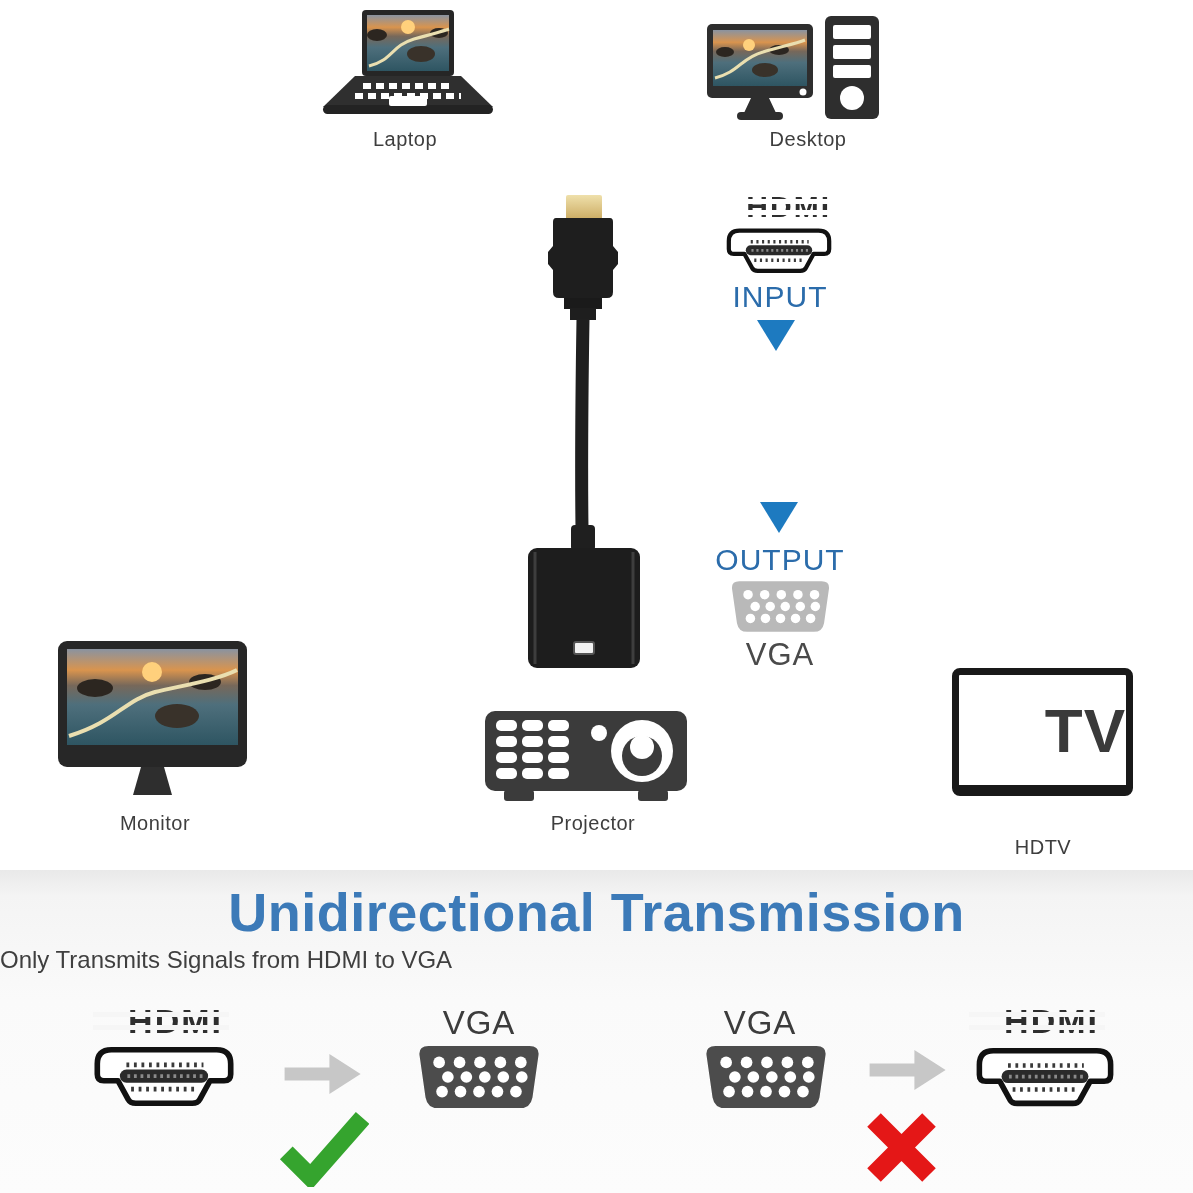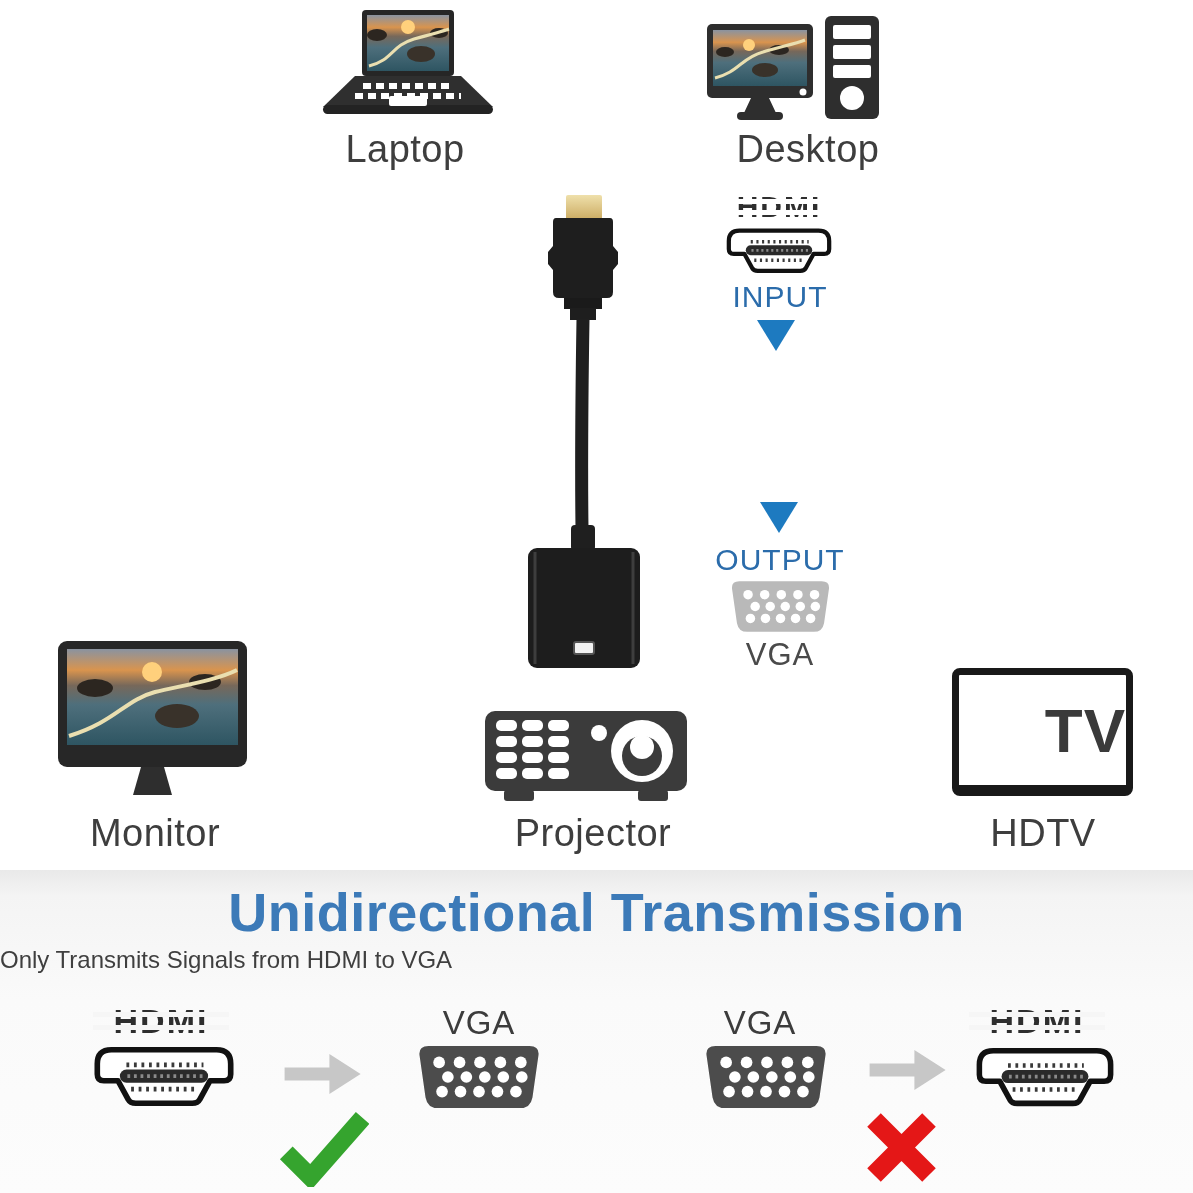--- a/index.html
+++ b/index.html
@@ -1,23 +1,23 @@
 <!DOCTYPE html>
 <html><head>
 <meta charset="utf-8">
 <style>
   * { margin:0; padding:0; box-sizing:border-box; }
   html,body { width:1193px; height:1193px; background:#fff; font-family:"Liberation Sans", sans-serif; overflow:hidden; }
   .stage { position:relative; width:1193px; height:1193px; }
   .abs { position:absolute; }
 
-  .dev-label { position:absolute; text-align:center; font-size:38px; color:#3e3e3e; letter-spacing:0.5px; }
+  .dev-label { position:absolute; text-align:center; font-size:20px; color:#3e3e3e; letter-spacing:0.5px; }
 
   
-  .stencil { position:absolute; text-align:center; font-weight:600; color:#2e2e2e; letter-spacing:2px; }
+  .stencil { position:absolute; text-align:right; font-weight:600; color:#2e2e2e; letter-spacing:2px; }
   .stencil .cut { position:absolute; left:-6px; right:-6px; height:5px; background:var(--cutbg,#fff); }
   .stencil.sm { font-size:30px; line-height:34px; }
   .stencil.lg { font-size:34px; line-height:38px; }
   .stencil.sm .c1 { top:9px; }  .stencil.sm .c2 { top:20px; }
   .stencil.lg .c1 { top:10px; } .stencil.lg .c2 { top:23px; }
 
   .io-label { position:absolute; text-align:center; color:#2b6cab; font-size:30px; font-weight:500; letter-spacing:1px; }
   .tri-down { position:absolute; width:0; height:0; border-left:19px solid transparent; border-right:19px solid transparent; border-top:31px solid #1d7ac0; }
 
   .vga-mid-label { position:absolute; text-align:center; color:#4a4a4a; font-size:31px; letter-spacing:1px; }
@@ -189,21 +189,21 @@
     <circle cx="160" cy="51" r="20" fill="#3b3b3b"></circle>
     <circle cx="160" cy="42" r="12" fill="#fff"></circle>
     <rect x="22" y="85" width="30" height="11" rx="3" fill="#3b3b3b"></rect>
     <rect x="156" y="85" width="30" height="11" rx="3" fill="#3b3b3b"></rect>
   </svg>
   <div class="dev-label" style="left:493px;top:812px;width:200px">Projector</div>
 
   <div class="tv-box" style="left:952px;top:668px;width:181px;height:128px">
     <span>TV</span>
   </div>
-  <div class="dev-label" style="left:943px;top:812px;width:200px">HDTV</div>
+  <div class="dev-label" style="left:943px;top:836px;width:200px">HDTV</div>
 
   <div class="panel"></div>
 
   <div class="banner-title">Unidirectional Transmission</div>
   <div class="banner-sub">Only Transmits Signals from HDMI to VGA</div>
 
   <div class="stencil lg" style="left:99px;top:1002px;width:124px;--cutbg:#f6f6f6">
     <span>HDMI</span>
     <i class="cut c1"></i><i class="cut c2"></i>
   </div>

